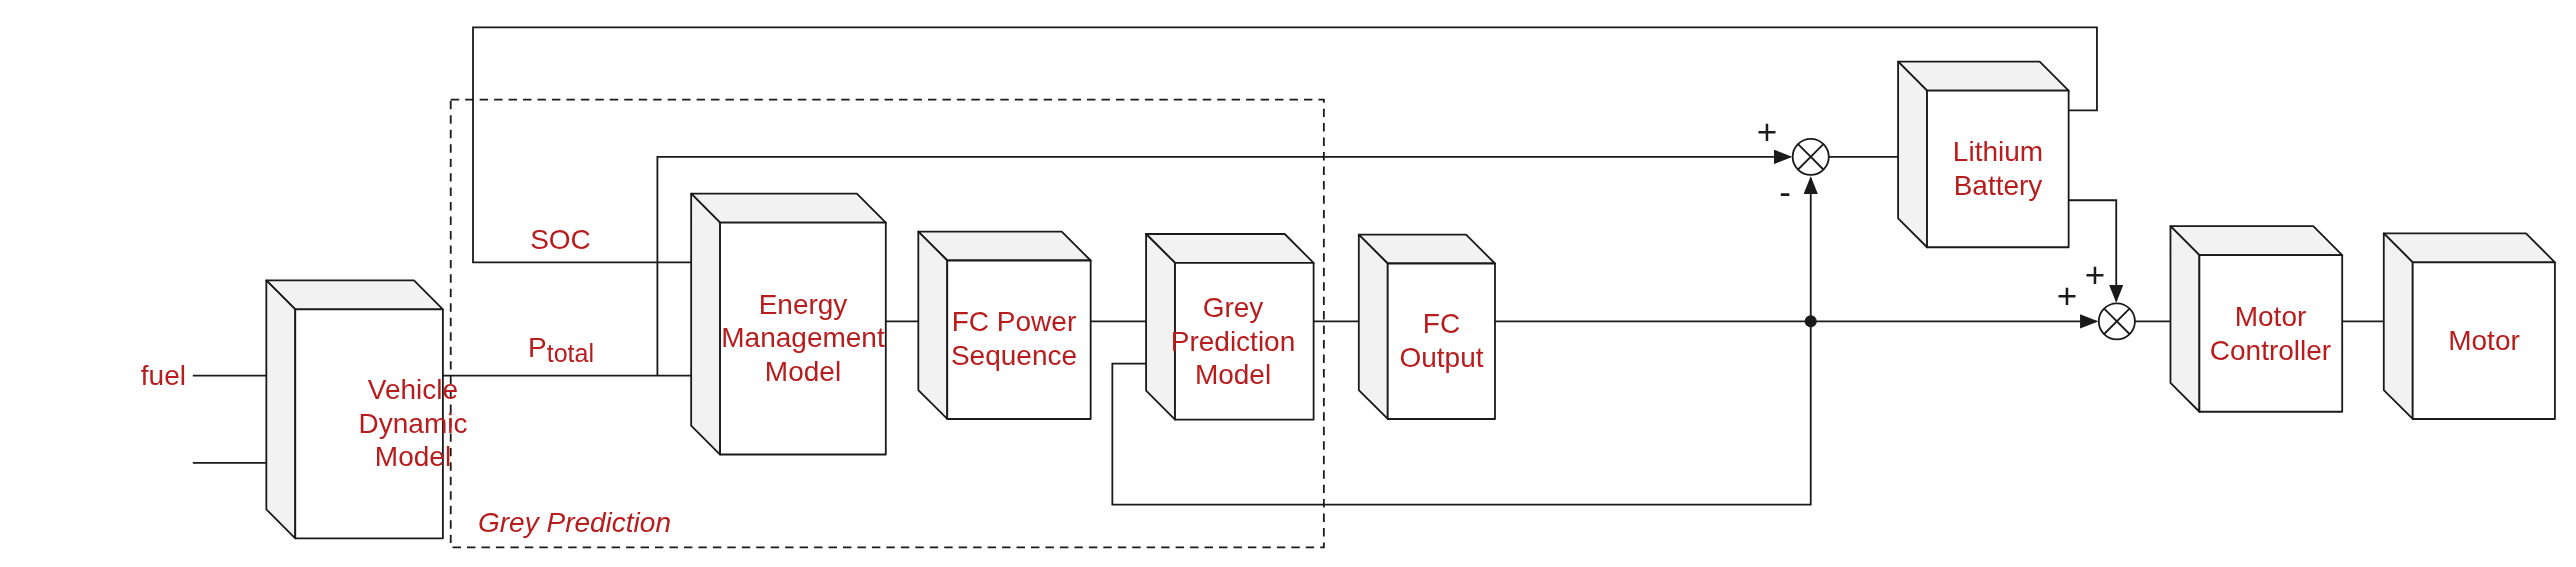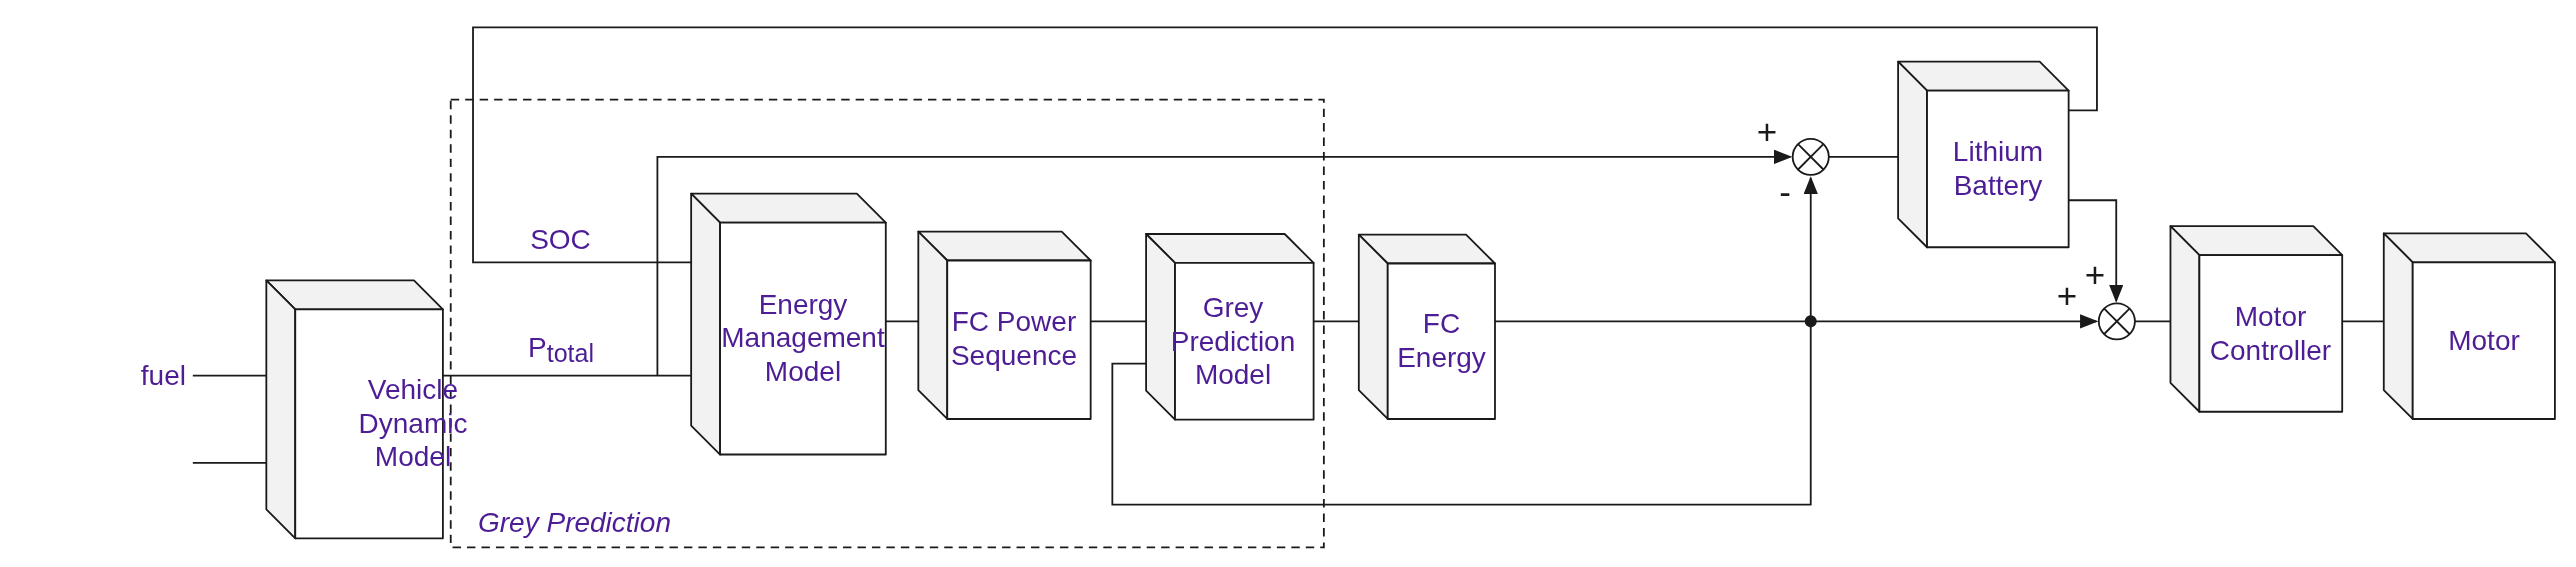--- a/index.html
+++ b/index.html
@@ -10,21 +10,21 @@
     font-family:"Liberation Sans", sans-serif;
     color:#1a1a1a;
     overflow:hidden;
   }
   .stage svg{position:absolute;left:0;top:0;}
   .lbl{
     position:absolute;
     display:flex;align-items:center;justify-content:center;
     font-size:28px;line-height:1.2;
     white-space:pre-line;text-align:center;
-    color:#4c1d95;
+    color:#b91c1c;
   }
   .lbl.left{justify-content:flex-start;text-align:left;}
   .lbl.right{justify-content:flex-end;text-align:right;}
   .sign{
     position:absolute;display:flex;align-items:center;justify-content:center;
     font-size:35px;font-weight:400;color:#1a1a1a;
   }
   .subsc{font-size:25px;position:relative;bottom:-5.4px;}
 </style>
 </head>
@@ -151,21 +151,21 @@
 Model</div>
   <div class="lbl" style="left:720px;top:222px;width:166px;height:232px;">Energy
 Management
 Model</div>
   <div class="lbl" style="left:947px;top:260px;width:134px;height:158px;">FC Power
 Sequence</div>
   <div class="lbl" style="left:1175px;top:263px;width:116px;height:157px;">Grey
 Prediction
 Model</div>
   <div class="lbl" style="left:1388px;top:263px;width:107px;height:155px;">FC
-Energy</div>
+Output</div>
   <div class="lbl" style="left:1927px;top:90px;width:142px;height:157px;">Lithium
 Battery</div>
   <div class="lbl" style="left:2199px;top:255px;width:143px;height:157px;">Motor
 Controller</div>
   <div class="lbl" style="left:2413px;top:262px;width:142px;height:157px;">Motor</div>
 
   <div class="sign" style="left:1749px;top:114px;width:36px;height:36px;">+</div>
   <div class="sign" style="left:1767px;top:174px;width:36px;height:36px;">-</div>
   <div class="sign" style="left:2077px;top:257px;width:36px;height:36px;">+</div>
   <div class="sign" style="left:2049px;top:278px;width:36px;height:36px;">+</div>

